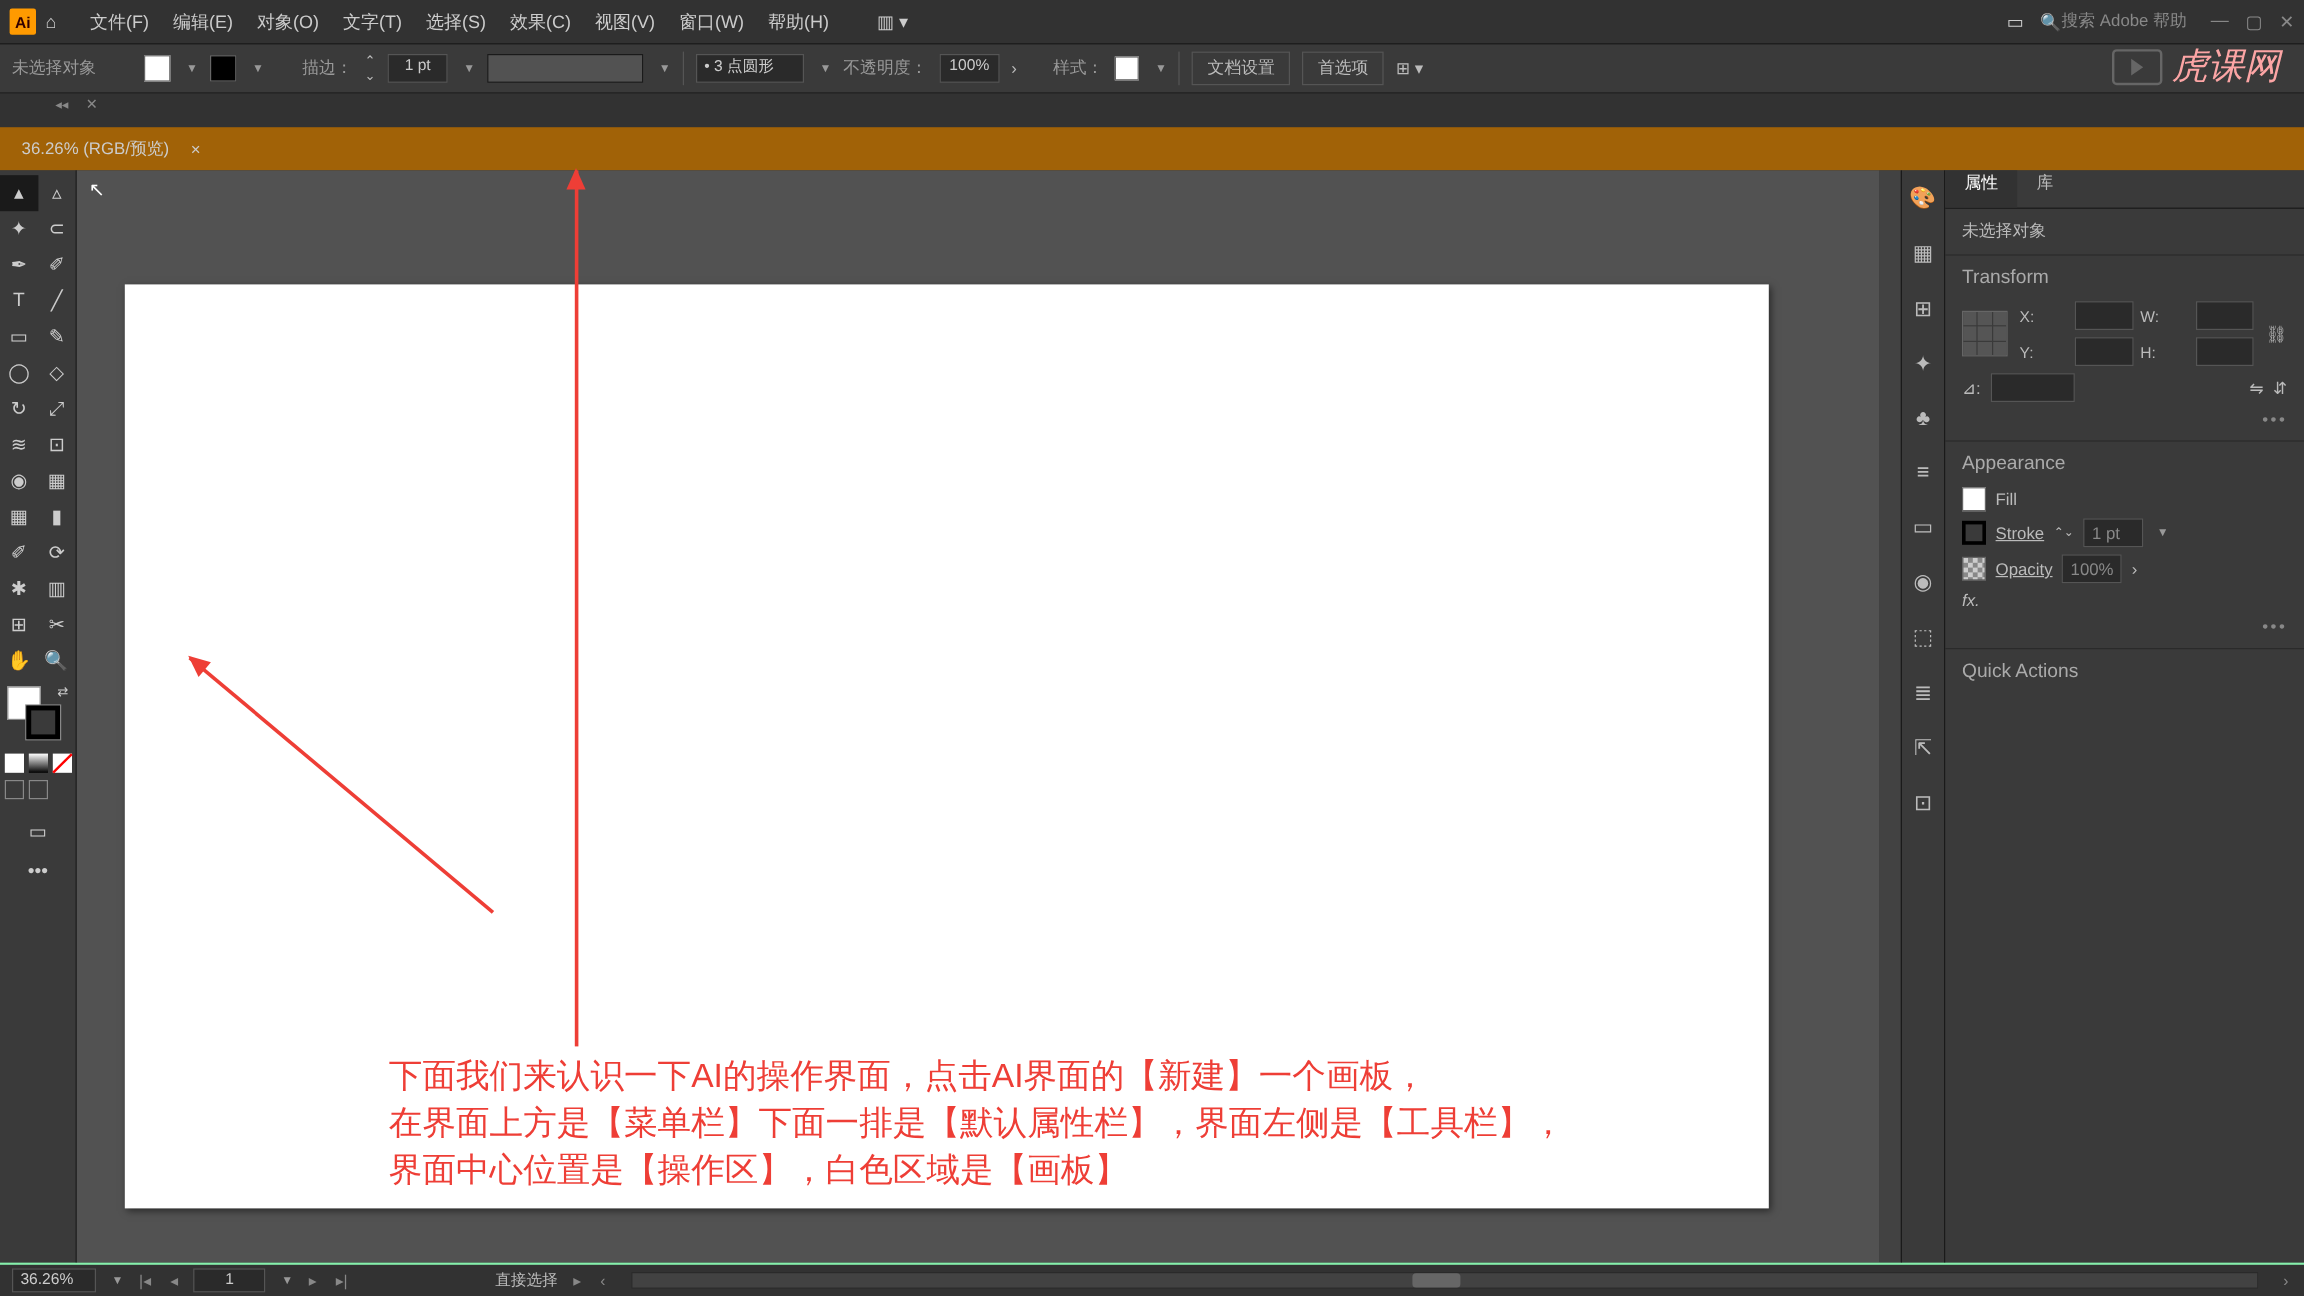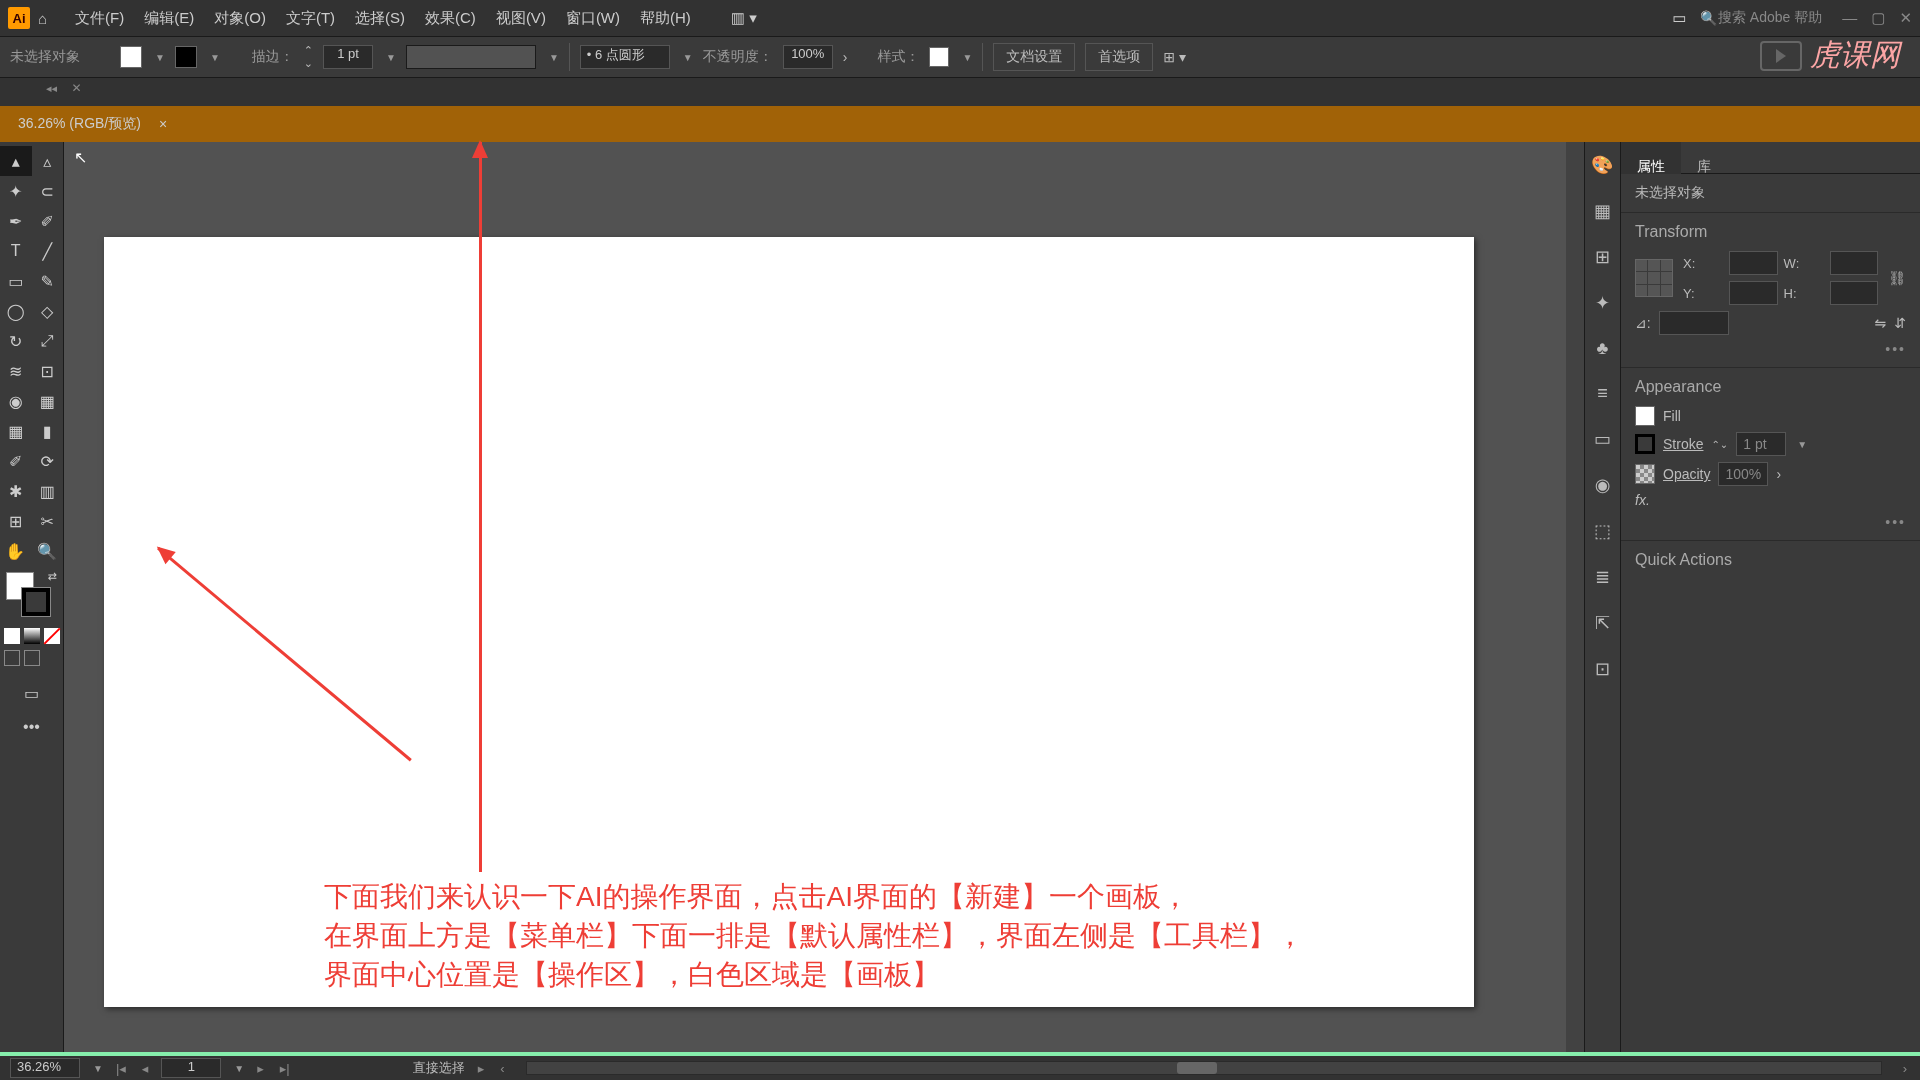--- a/index.html
+++ b/index.html
@@ -51,33 +51,33 @@
 .red-arrow2{position:absolute;left:95px;top:405px;width:330px;height:3px;background:#ee3e36;z-index:3;transform-origin:0 0;transform:rotate(40deg)}
 .red-arrow2::before{content:"";position:absolute;left:-2px;top:-7px;border-right:18px solid #ee3e36;border-top:8px solid transparent;border-bottom:8px solid transparent}
 .annotation{position:absolute;left:260px;top:735px;color:#ee3e36;font-size:28px;line-height:1.4;z-index:4}
 
 .scroll-v{width:18px;background:#424242}
 .panel-strip{width:36px;background:#3a3a3a;display:flex;flex-direction:column;align-items:center;padding-top:12px;gap:24px;color:#bbb;border-left:1px solid #1a1a1a}
 .panel-strip div{cursor:pointer;font-size:18px}
 
 .right-panel{width:300px;background:#3a3a3a;border-left:1px solid #1a1a1a;color:#bbb;font-size:14px}
 .rp-tabs{display:flex;height:32px;border-bottom:1px solid #1a1a1a}
-.rp-tab{padding:16px 16px;cursor:pointer}
+.rp-tab{padding:2px 16px;cursor:pointer}
 .rp-tab.active{background:#323232;color:#fff}
 .rp-section{padding:10px 14px;border-bottom:1px solid #2a2a2a}
 .rp-title{color:#aaa;margin-bottom:10px;font-size:16px}
 .rp-row{display:flex;align-items:center;gap:8px;margin:6px 0}
 .rp-grid{display:grid;grid-template-columns:40px 1fr 40px 1fr;gap:6px;align-items:center;font-size:13px}
 .rp-field{height:24px;background:#2a2a2a;border:1px solid #555;color:#888;padding:0 6px;display:flex;align-items:center}
 .rp-ref{width:38px;height:38px;display:grid;grid-template-columns:repeat(3,1fr);grid-template-rows:repeat(3,1fr);gap:1px;border:1px solid #666}
 .rp-ref div{background:#555}
 .rp-more{text-align:right;color:#888;letter-spacing:2px}
 .sw-small{width:20px;height:20px;border:1px solid #666}
 
-.statusbar{height:28px;background:#323232;border-top:4px solid #86efac;display:flex;align-items:center;color:#bbb;font-size:13px;padding:0 10px;gap:10px}
+.statusbar{height:28px;background:#323232;border-top:2px solid #86efac;display:flex;align-items:center;color:#bbb;font-size:13px;padding:0 10px;gap:10px}
 .sb-input{background:#2a2a2a;border:1px solid #555;height:20px;color:#ccc;padding:0 6px;width:70px}
 .nav-btn{color:#888;cursor:pointer;padding:0 3px}
 .sb-select{background:#2a2a2a;border:1px solid #555;height:20px;color:#ccc;width:60px;text-align:center}
 .scrollbar-h{flex:1;height:14px;background:#424242;margin:0 8px;position:relative;border:1px solid #2a2a2a}
 .scrollbar-h .thumb{position:absolute;left:48%;width:40px;height:100%;background:#666;border-radius:3px}
 </style>
 </head>
 <body>
 
 <div class="menubar">
@@ -116,21 +116,21 @@
   <div class="swatch black"></div>
     <span class="dropdown-arrow">▼</span>
   <span style="width:12px"></span>
   <span class="cb-label">描边：</span>
   <span style="font-size:11px">⌃<br>⌄</span>
   <div class="cb-input">1 pt</div>
     <span class="dropdown-arrow">▼</span>
   <div class="cb-wide"></div>
     <span class="dropdown-arrow">▼</span>
   <div class="sep"></div>
-  <div class="cb-input" style="width:90px;text-align:left;padding-left:6px">• <span>6 点圆形</span></div>
+  <div class="cb-input" style="width:90px;text-align:left;padding-left:6px">• <span>3 点圆形</span></div>
     <span class="dropdown-arrow">▼</span>
   <span class="cb-label">不透明度：</span>
   <div class="cb-input">100%</div>
   <span>›</span>
   <span style="width:10px"></span>
   <span class="cb-label">样式：</span>
   <div class="swatch white" style="width:20px;height:20px"></div>
     <span class="dropdown-arrow">▼</span>
   <div class="sep"></div>
   <div class="cb-btn">文档设置</div>

